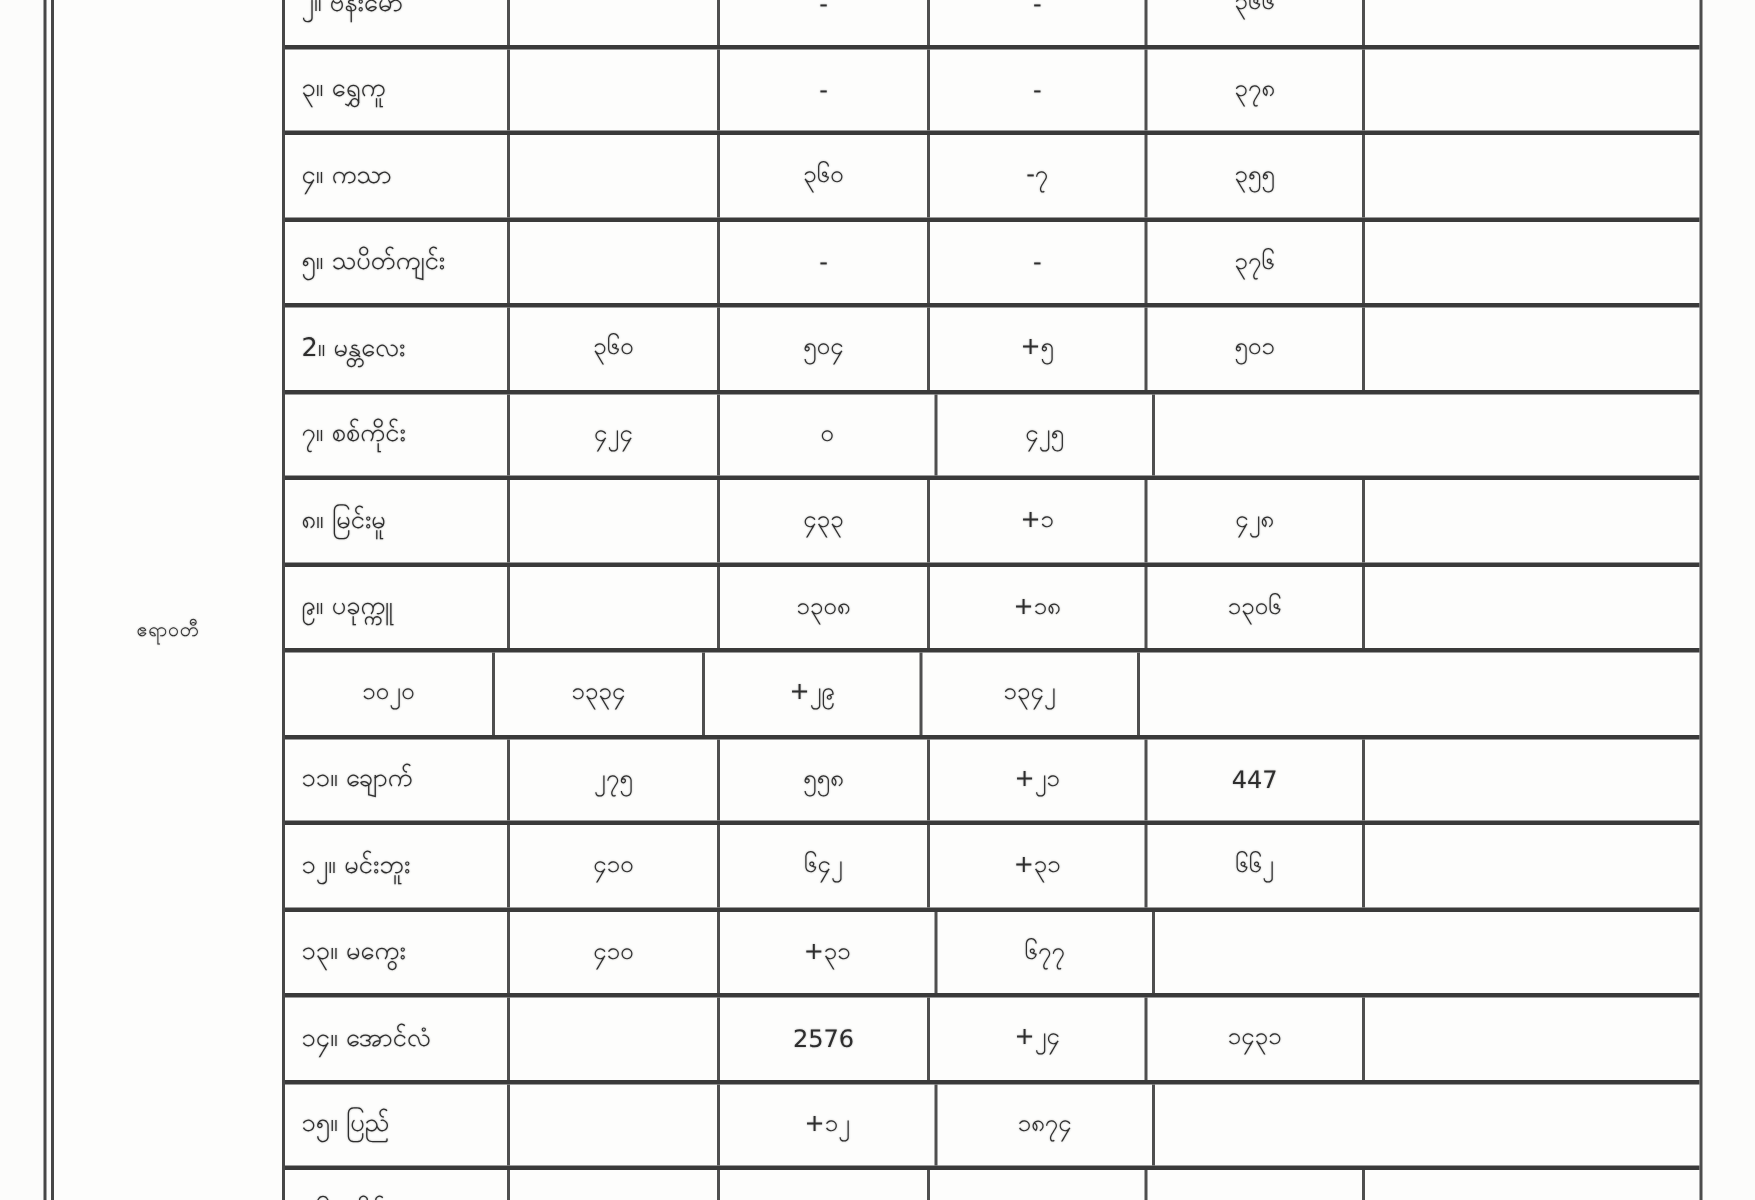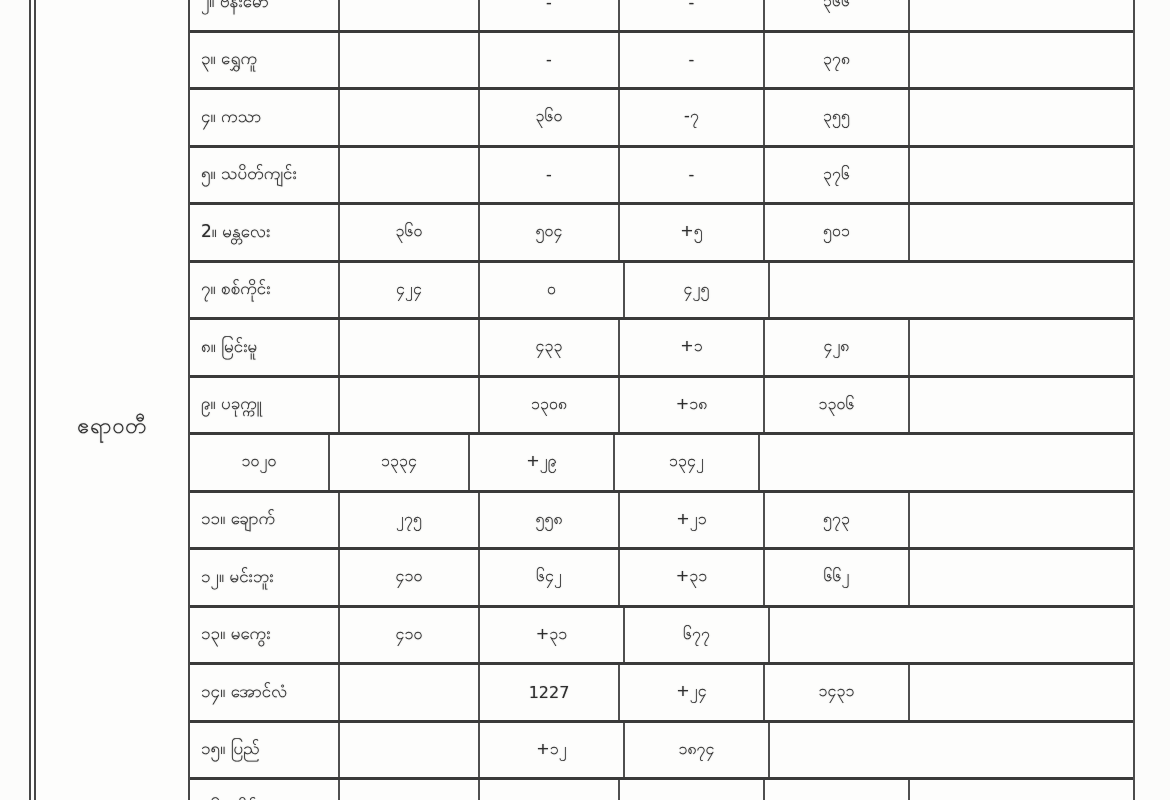--- a/index.html
+++ b/index.html
@@ -16,21 +16,21 @@
   .col-sliver{
     flex:0 0 7px;box-sizing:border-box;
     border-left:2px solid #474747;border-right:2px solid #474747;
   }
   .col-region{
     flex:0 0 154px;box-sizing:border-box;position:relative;
     border-right:2px solid #474747;
   }
   .region-label{
     position:absolute;top:436px;left:0;width:100%;text-align:center;
-    font-size:22px;letter-spacing:.5px;
+    font-size:13px;letter-spacing:.5px;
     text-shadow:0 0 1.2px rgba(45,45,45,.45);
   }
   .rows{flex:1 1 auto;display:flex;flex-direction:column;}
   .row{
     flex:0 0 57.5px;box-sizing:border-box;display:flex;align-items:stretch;
     border-bottom:3px solid #3a3a3a;
   }
   .cell{
     box-sizing:border-box;display:flex;align-items:center;justify-content:center;
     border-right:2px solid #4f4f4f;font-size:16px;
@@ -135,21 +135,21 @@
           <div class="cell n3">+၂၉</div>
           <div class="cell n4">၁၃၄၂</div>
           <div class="cell remark"></div>
         </div>
 
         <div class="row">
           <div class="cell station">၁၁။ ချောက်</div>
           <div class="cell n1">၂၇၅</div>
           <div class="cell n2">၅၅၈</div>
           <div class="cell n3">+၂၁</div>
-          <div class="cell n4">၅၇၃</div>
+          <div class="cell n4">447</div>
           <div class="cell remark"></div>
         </div>
 
         <div class="row">
           <div class="cell station">၁၂။ မင်းဘူး</div>
           <div class="cell n1">၄၁၀</div>
           <div class="cell n2">၆၄၂</div>
           <div class="cell n3">+၃၁</div>
           <div class="cell n4">၆၆၂</div>
           <div class="cell remark"></div>
@@ -159,21 +159,21 @@
           <div class="cell station">၁၃။ မကွေး</div>
           <div class="cell n1">၄၁၀</div>
           <div class="cell n3">+၃၁</div>
           <div class="cell n4">၆၇၇</div>
           <div class="cell remark"></div>
         </div>
 
         <div class="row">
           <div class="cell station">၁၄။ အောင်လံ</div>
           <div class="cell n1"></div>
-          <div class="cell n2">1227</div>
+          <div class="cell n2">2576</div>
           <div class="cell n3">+၂၄</div>
           <div class="cell n4">၁၄၃၁</div>
           <div class="cell remark"></div>
         </div>
 
         <div class="row">
           <div class="cell station">၁၅။ ပြည်</div>
           <div class="cell n1"></div>
           <div class="cell n3">+၁၂</div>
           <div class="cell n4">၁၈၇၄</div>

